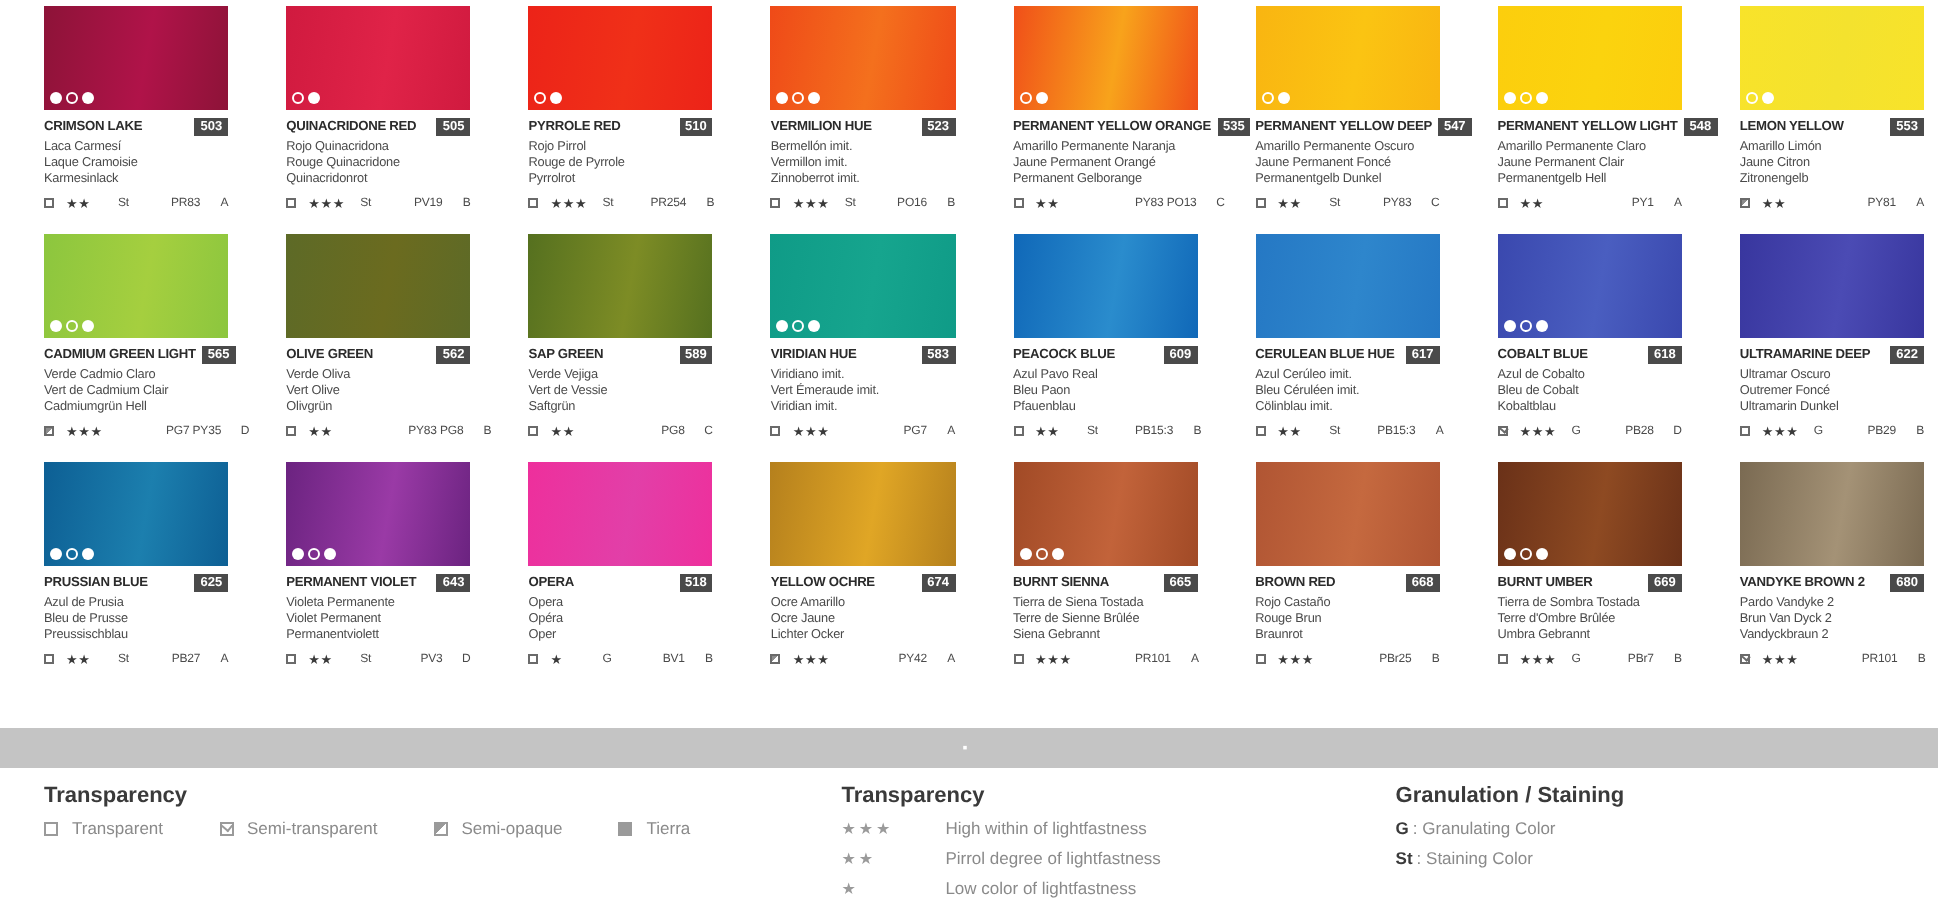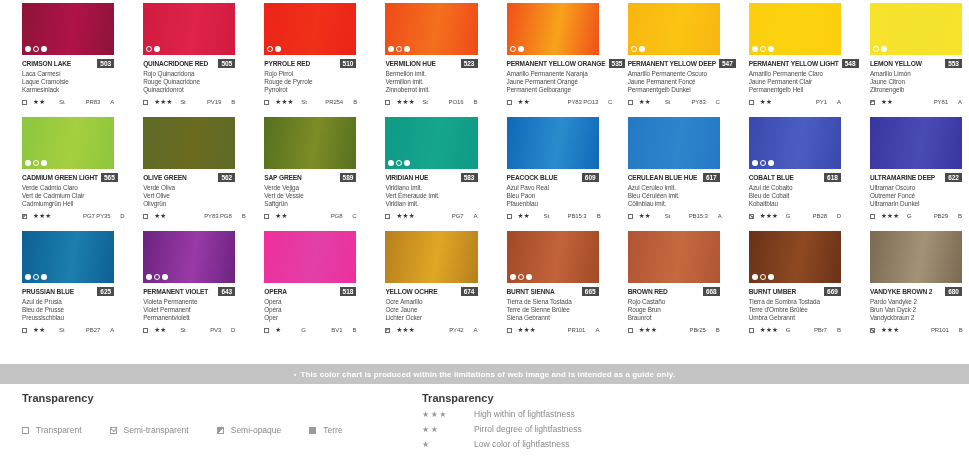--- a/index.html
+++ b/index.html
@@ -173,21 +173,21 @@
     margin-bottom: 3px;
   }
   .legend-row {
     display: flex;
     align-items: center;
     font-size: 8.5px;
     color: #8a8a8a;
     line-height: 15px;
   }
   .transparency-items { display: flex; }
-  .transparency-items .legend-row { margin-right: 28px; margin-top: 16px; }
+  .transparency-items .legend-row { margin-right: 28px; }
   .legend-row .lbox { margin-right: 7px; }
   .lbox {
     display: inline-block;
     width: 7px; height: 7px;
     border: 1px solid #9a9a9a;
     box-sizing: border-box;
     position: relative;
     flex: none;
   }
   .lbox.semi-transparent::after {
@@ -790,55 +790,67 @@
         <span class="m-stars">★★★</span>
         <span class="m-gs"></span>
         <span class="m-pig">PR101</span>
         <span class="m-series">B</span>
       </div>
     </div>
   </div>
 
 <div id="notice-banner">
   <span class="bullet">▪</span>
-  <span>This color chart is produced within the limitations of web image and is intended as a guide only.</span>
 </div>
 
 <div id="legend">
   <div class="legend-col transparency">
     <div class="legend-title">Transparency</div>
     <div class="transparency-items" id="legend-transparency-items">
         <div class="legend-row">
           <span class="lbox transparent"></span>
           <span>Transparent</span>
         </div>
         <div class="legend-row">
           <span class="lbox semi-transparent"></span>
           <span>Semi-transparent</span>
         </div>
         <div class="legend-row">
           <span class="lbox semi-opaque"></span>
           <span>Semi-opaque</span>
         </div>
         <div class="legend-row">
           <span class="lbox opaque"></span>
-          <span>Terre</span>
+          <span>Tierra</span>
         </div>
       </div>
   </div>
   <div class="legend-col lightfastness">
     <div class="legend-title">Transparency</div>
     <div id="legend-lightfastness-items">
         <div class="legend-row">
           <span class="lf-stars">★★★</span>
           <span>High within of lightfastness</span>
         </div>
         <div class="legend-row">
           <span class="lf-stars">★★</span>
           <span>Pirrol degree of lightfastness</span>
         </div>
         <div class="legend-row">
           <span class="lf-stars">★</span>
           <span>Low color of lightfastness</span>
         </div>
       </div>
   </div>
+  <div class="legend-col granulation">
+    <div class="legend-title">Granulation / Staining</div>
+    <div id="legend-granulation-items">
+        <div class="legend-row">
+          <span class="gs-key">G</span>
+          <span>: Granulating Color</span>
+        </div>
+        <div class="legend-row">
+          <span class="gs-key">St</span>
+          <span>: Staining Color</span>
+        </div>
+      </div>
+  </div>
 </div>
 
 </body></html>

